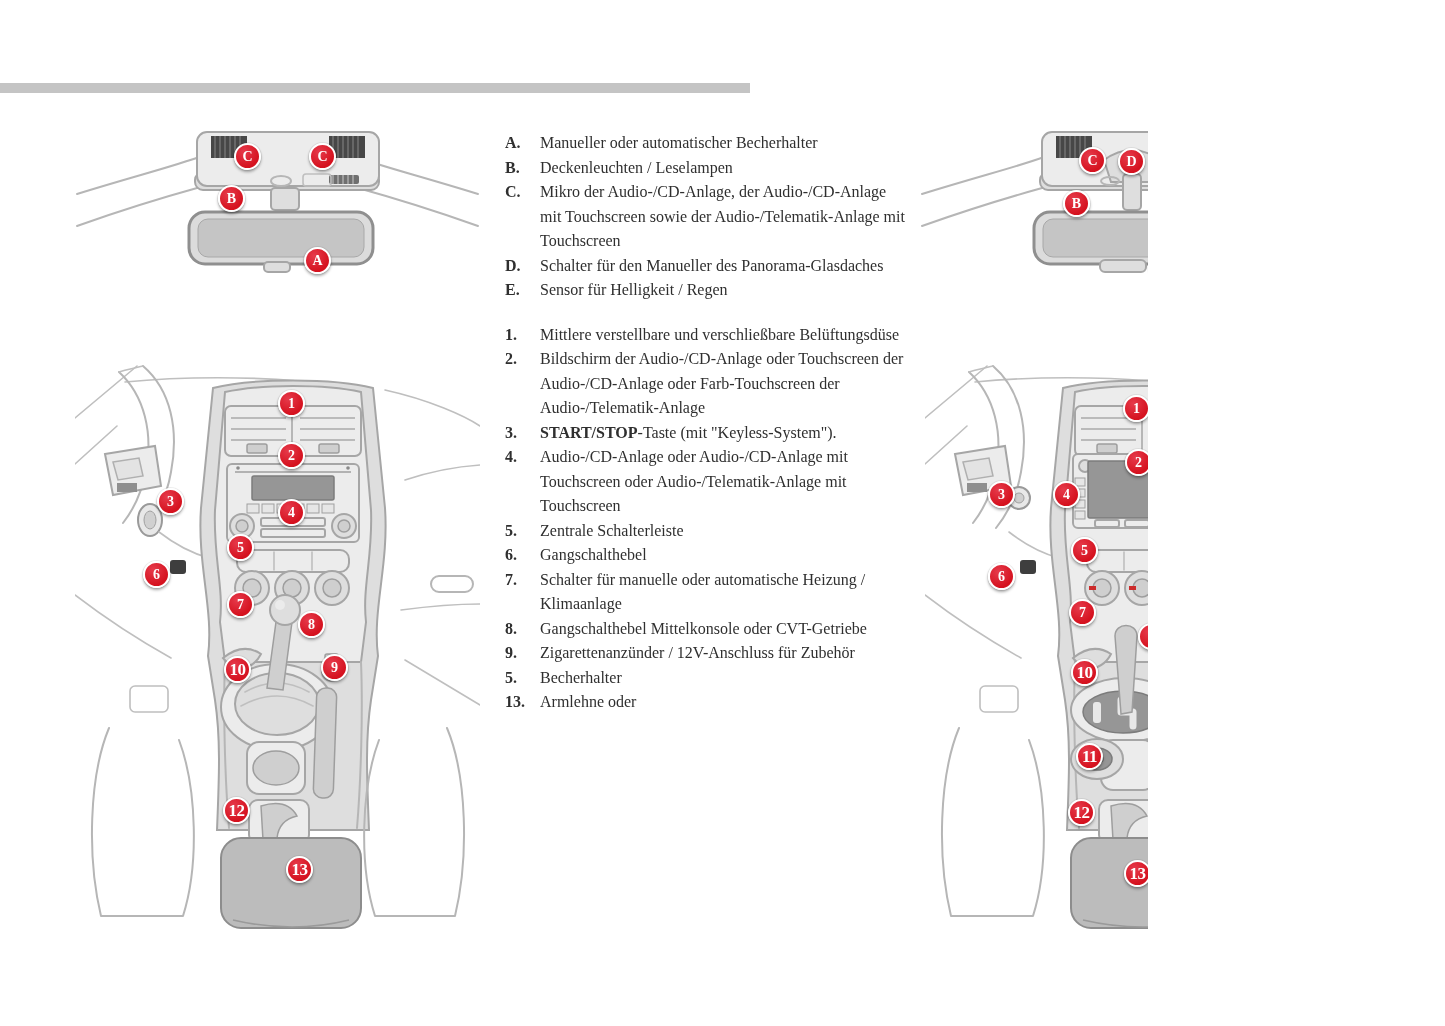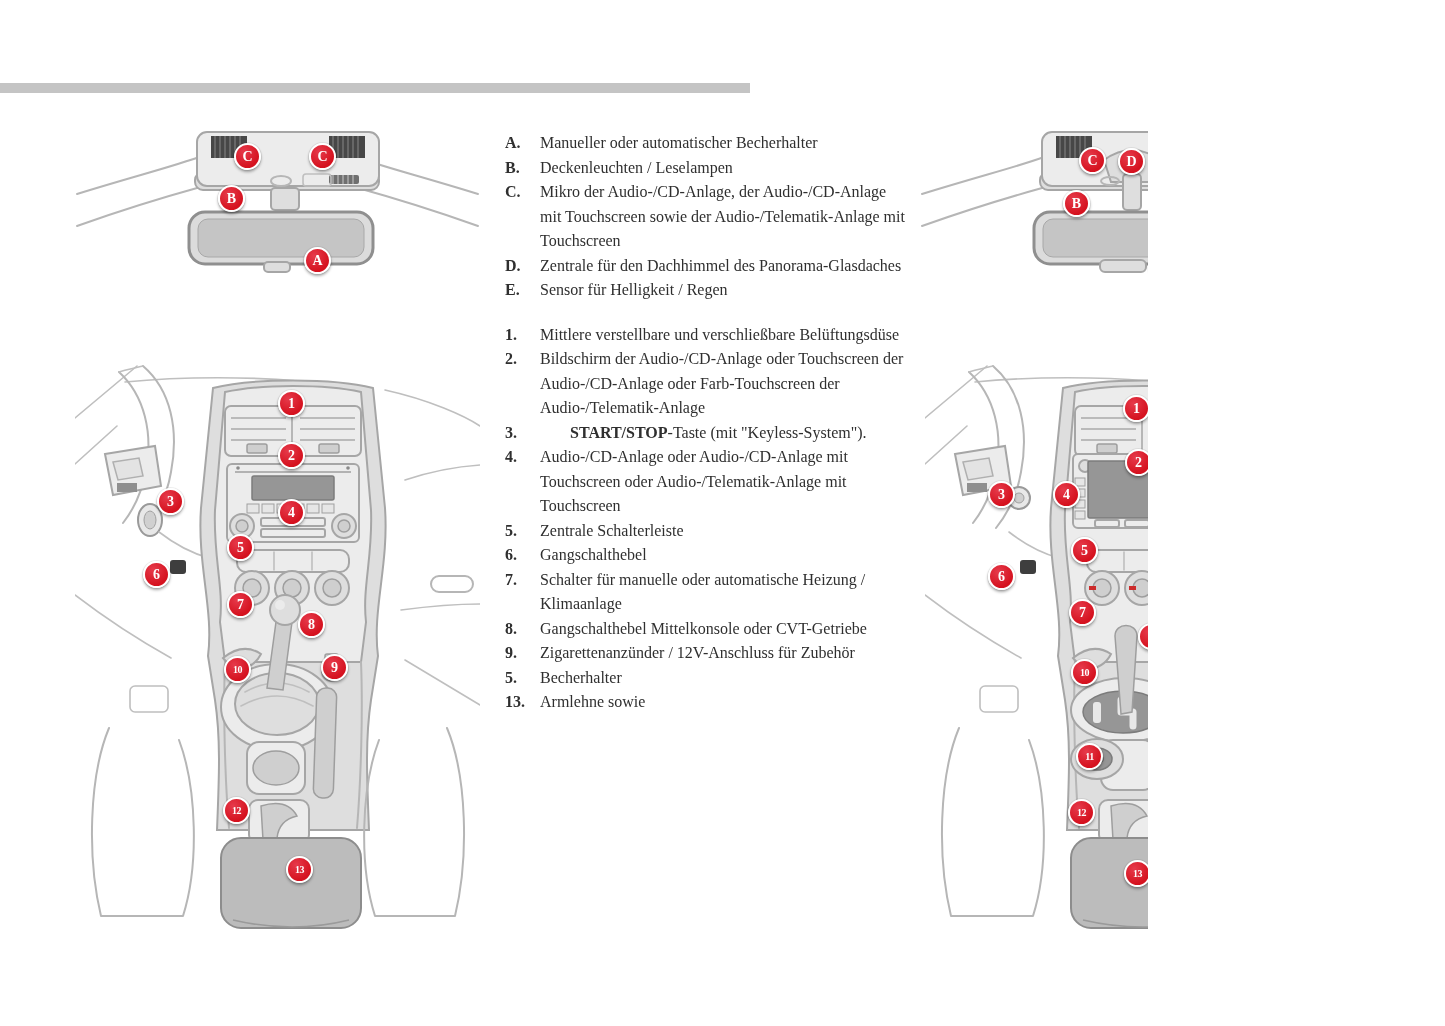--- a/index.html
+++ b/index.html
@@ -11,38 +11,38 @@
   .section-marker{position:absolute;left:1366px;top:79px;width:15px;height:15px;background:#b3b3b3;}
   .page-number{position:absolute;left:1368px;top:944px;font-size:17px;font-weight:bold;color:#6a6a6a;letter-spacing:2px;}
   
   .content{position:absolute;left:505px;top:131px;width:405px;}
   .page-title{margin:0 0 16px 0;font-size:35px;font-weight:400;color:#8d8d8d;letter-spacing:.5px;}
   .legend{margin:0;padding:0;}
   .legend-item{display:flex;font-size:16px;line-height:24.5px;color:#2f2f2f;}
   .legend-label{flex:none;width:35px;font-weight:bold;}
   .legend-text{flex:1;}
   .legend-line{display:block;}
-  .legend-text .b{font-weight:bold;margin-left:30px;}
+  .legend-text .b{font-weight:bold;}
   #number-list{margin-top:20px;}
   
   .illus{position:absolute;}
   .s  {fill:none;stroke:#b6b6b6;stroke-width:2;stroke-linecap:round;stroke-linejoin:round;}
   .s2 {fill:none;stroke:#bfbfbf;stroke-width:1.6;stroke-linecap:round;stroke-linejoin:round;}
   .fA {fill:#ececec;stroke:#a6a6a6;stroke-width:2;}
   .fB {fill:#dedede;stroke:#a6a6a6;stroke-width:2;}
   .fC {fill:#cfcfcf;stroke:#9e9e9e;stroke-width:1.5;}
   .fD {fill:#969696;stroke:#7c7c7c;stroke-width:1.5;}
   .dark{fill:#474747;}
   
   .callout{position:absolute;width:27px;height:27px;margin-left:-14px;margin-top:-14px;border-radius:50%;
     background:radial-gradient(circle at 36% 30%, #e63a4b 0%, #d5121f 70%);
     border:2px solid #ffffff;box-sizing:border-box;
     box-shadow:0 2px 3px rgba(0,0,0,.35), 0 0 0 1px rgba(0,0,0,.06);
     color:#ffffff;font-weight:bold;font-size:14px;line-height:23px;text-align:center;}
-  .callout.two{font-size:10px;letter-spacing:-0.5px;}
+  .callout.two{font-size:17px;letter-spacing:-0.5px;}
 </style>
 </head>
 <body>
 
 <div class="page">
 
   <div class="top-rule"></div>
   <span class="section-title">Bedienung</span>
   <span class="section-marker"></span>
 
@@ -343,21 +343,21 @@
         </div>
         <div class="legend-item">
           <span class="legend-label">C.</span>
           <span class="legend-text">
             <span class="legend-line"><span>Mikro der Audio-/CD-Anlage, der Audio-/CD-Anlage mit Touchscreen sowie der Audio-/Telematik-Anlage mit Touchscreen</span></span>
           </span>
         </div>
         <div class="legend-item">
           <span class="legend-label">D.</span>
           <span class="legend-text">
-            <span class="legend-line"><span>Zentrale für den Dachhimmel des Panorama-Glasdaches</span></span>
+            <span class="legend-line"><span>Schalter für den Manueller des Panorama-Glasdaches</span></span>
           </span>
         </div>
         <div class="legend-item">
           <span class="legend-label">E.</span>
           <span class="legend-text">
             <span class="legend-line"><span>Sensor für Helligkeit / Regen</span></span>
           </span>
         </div>
       </div>
     <div class="legend" id="number-list">
@@ -417,21 +417,21 @@
         </div>
         <div class="legend-item">
           <span class="legend-label">5.</span>
           <span class="legend-text">
             <span class="legend-line"><span>Becherhalter</span></span>
           </span>
         </div>
         <div class="legend-item">
           <span class="legend-label">13.</span>
           <span class="legend-text">
-            <span class="legend-line"><span>Armlehne sowie</span></span>
+            <span class="legend-line"><span>Armlehne oder</span></span>
           </span>
         </div>
       </div>
   </div>
 
   <div id="callout-layer">
       <div class="callout" style="left: 248px; top: 157px;">C</div>
       <div class="callout" style="left: 323px; top: 157px;">C</div>
       <div class="callout" style="left: 232px; top: 199px;">B</div>
       <div class="callout" style="left: 318px; top: 261px;">A</div>

